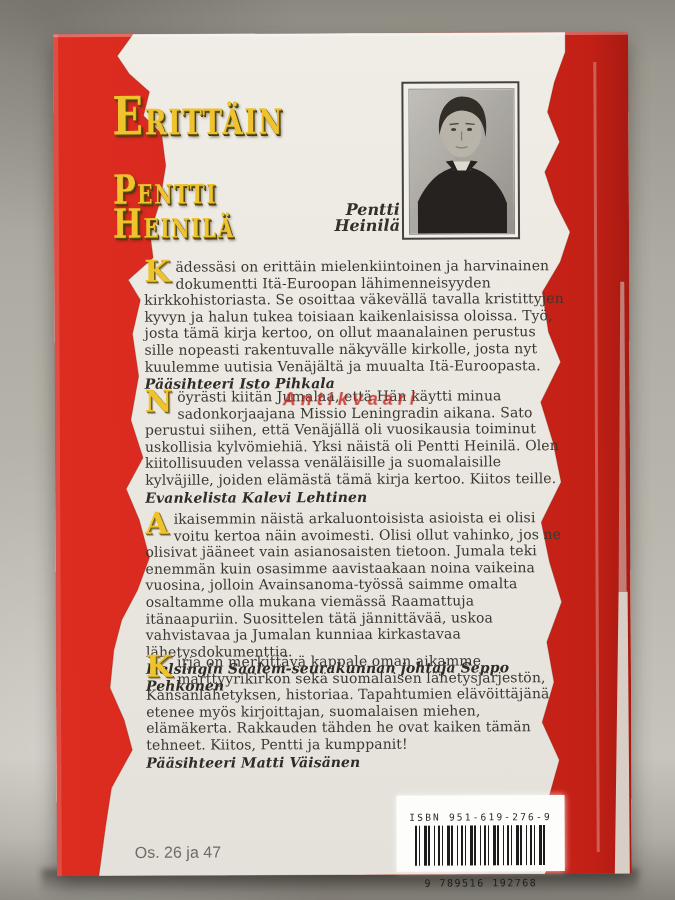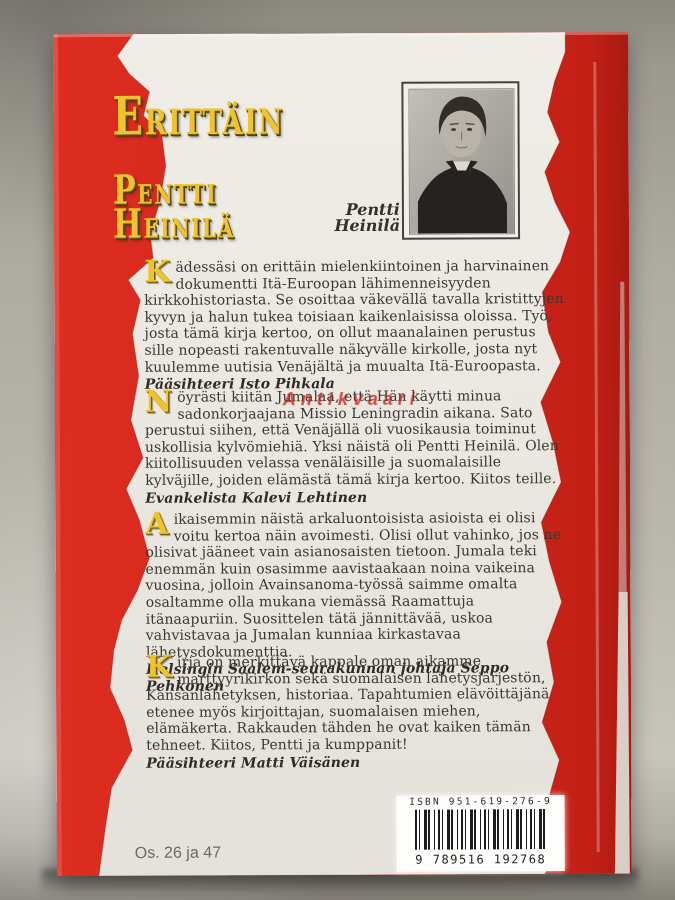--- a/index.html
+++ b/index.html
@@ -47,28 +47,28 @@
   .watermark{position:absolute;left:190px;top:356px;width:175px;
     font-family:"Liberation Sans",sans-serif;font-size:18px;font-weight:bold;font-style:italic;
     letter-spacing:5px;color:rgba(198,30,24,.8);filter:blur(.4px);white-space:nowrap;text-align:right;}
 
   
   .shelf-note{position:absolute;left:78px;top:810px;
     font-family:"Liberation Sans",sans-serif;font-size:16px;color:#6d6c66;text-align:center;}
   .barcode-box{position:absolute;left:340px;top:763px;width:168px;height:76px;
     background:#fdfdfb;box-shadow:0 0 6px rgba(255,255,255,.8);text-align:center;}
   .isbn-line{font-family:"DejaVu Sans Mono",monospace;font-size:9.5px;letter-spacing:2.2px;
-    color:#2a2a2a;margin-top:0;white-space:nowrap;}
+    color:#2a2a2a;margin-top:16px;white-space:nowrap;}
   .bars{margin:3px auto 0;width:132px;height:40px;
     background:repeating-linear-gradient(90deg,
       #1c1c1c 0 2px,#fdfdfb 2px 4px,#1c1c1c 4px 5px,#fdfdfb 5px 9px,
       #1c1c1c 9px 12px,#fdfdfb 12px 13px,#1c1c1c 13px 15px,#fdfdfb 15px 19px,
       #1c1c1c 19px 20px,#fdfdfb 20px 23px);}
-  .ean-line{font-family:"DejaVu Sans Mono",monospace;font-size:12px;letter-spacing:1.5px;
-    color:#1e1e1e;margin-top:3px;white-space:nowrap;}
+  .ean-line{font-family:"DejaVu Sans Mono",monospace;font-size:10px;letter-spacing:1.5px;
+    color:#1e1e1e;margin-top:12px;white-space:nowrap;}
 </style>
 </head>
 <body>
 
 <div class="stage">
   <div class="floor-shadow"></div>
 
   <div class="book">
 
     <svg class="coverart" viewBox="0 0 575 842" preserveAspectRatio="none" aria-hidden="true">

